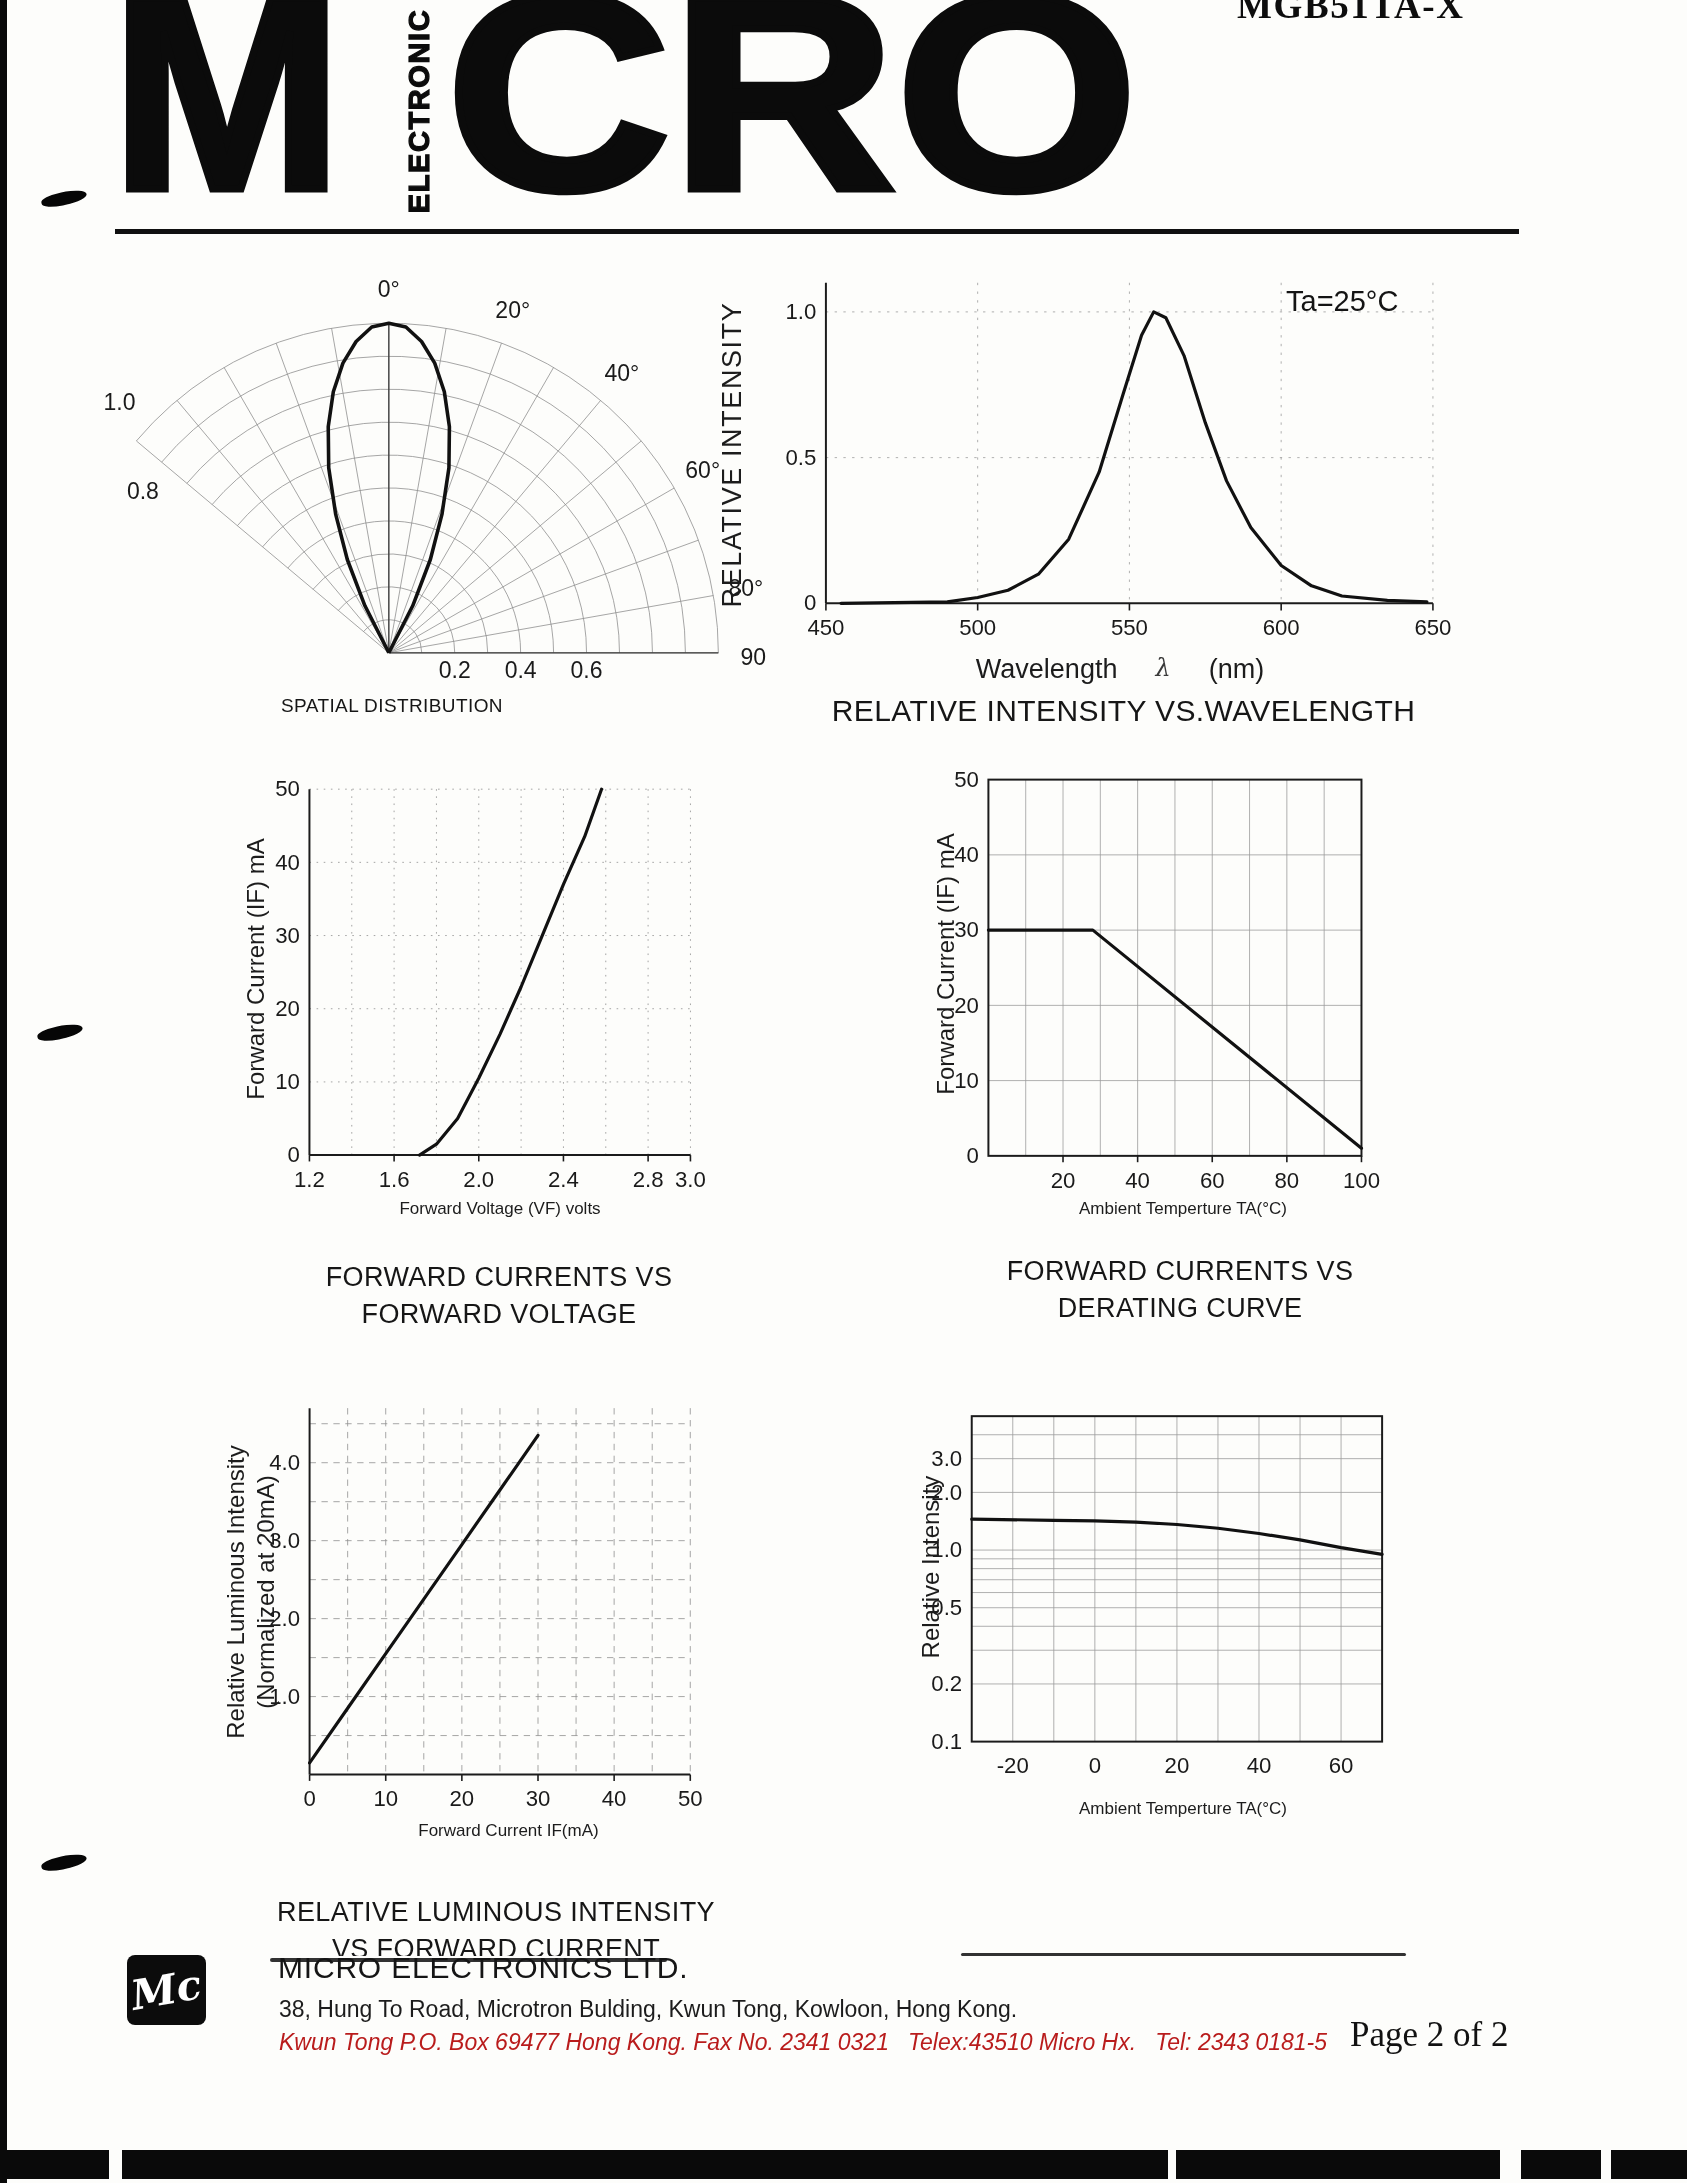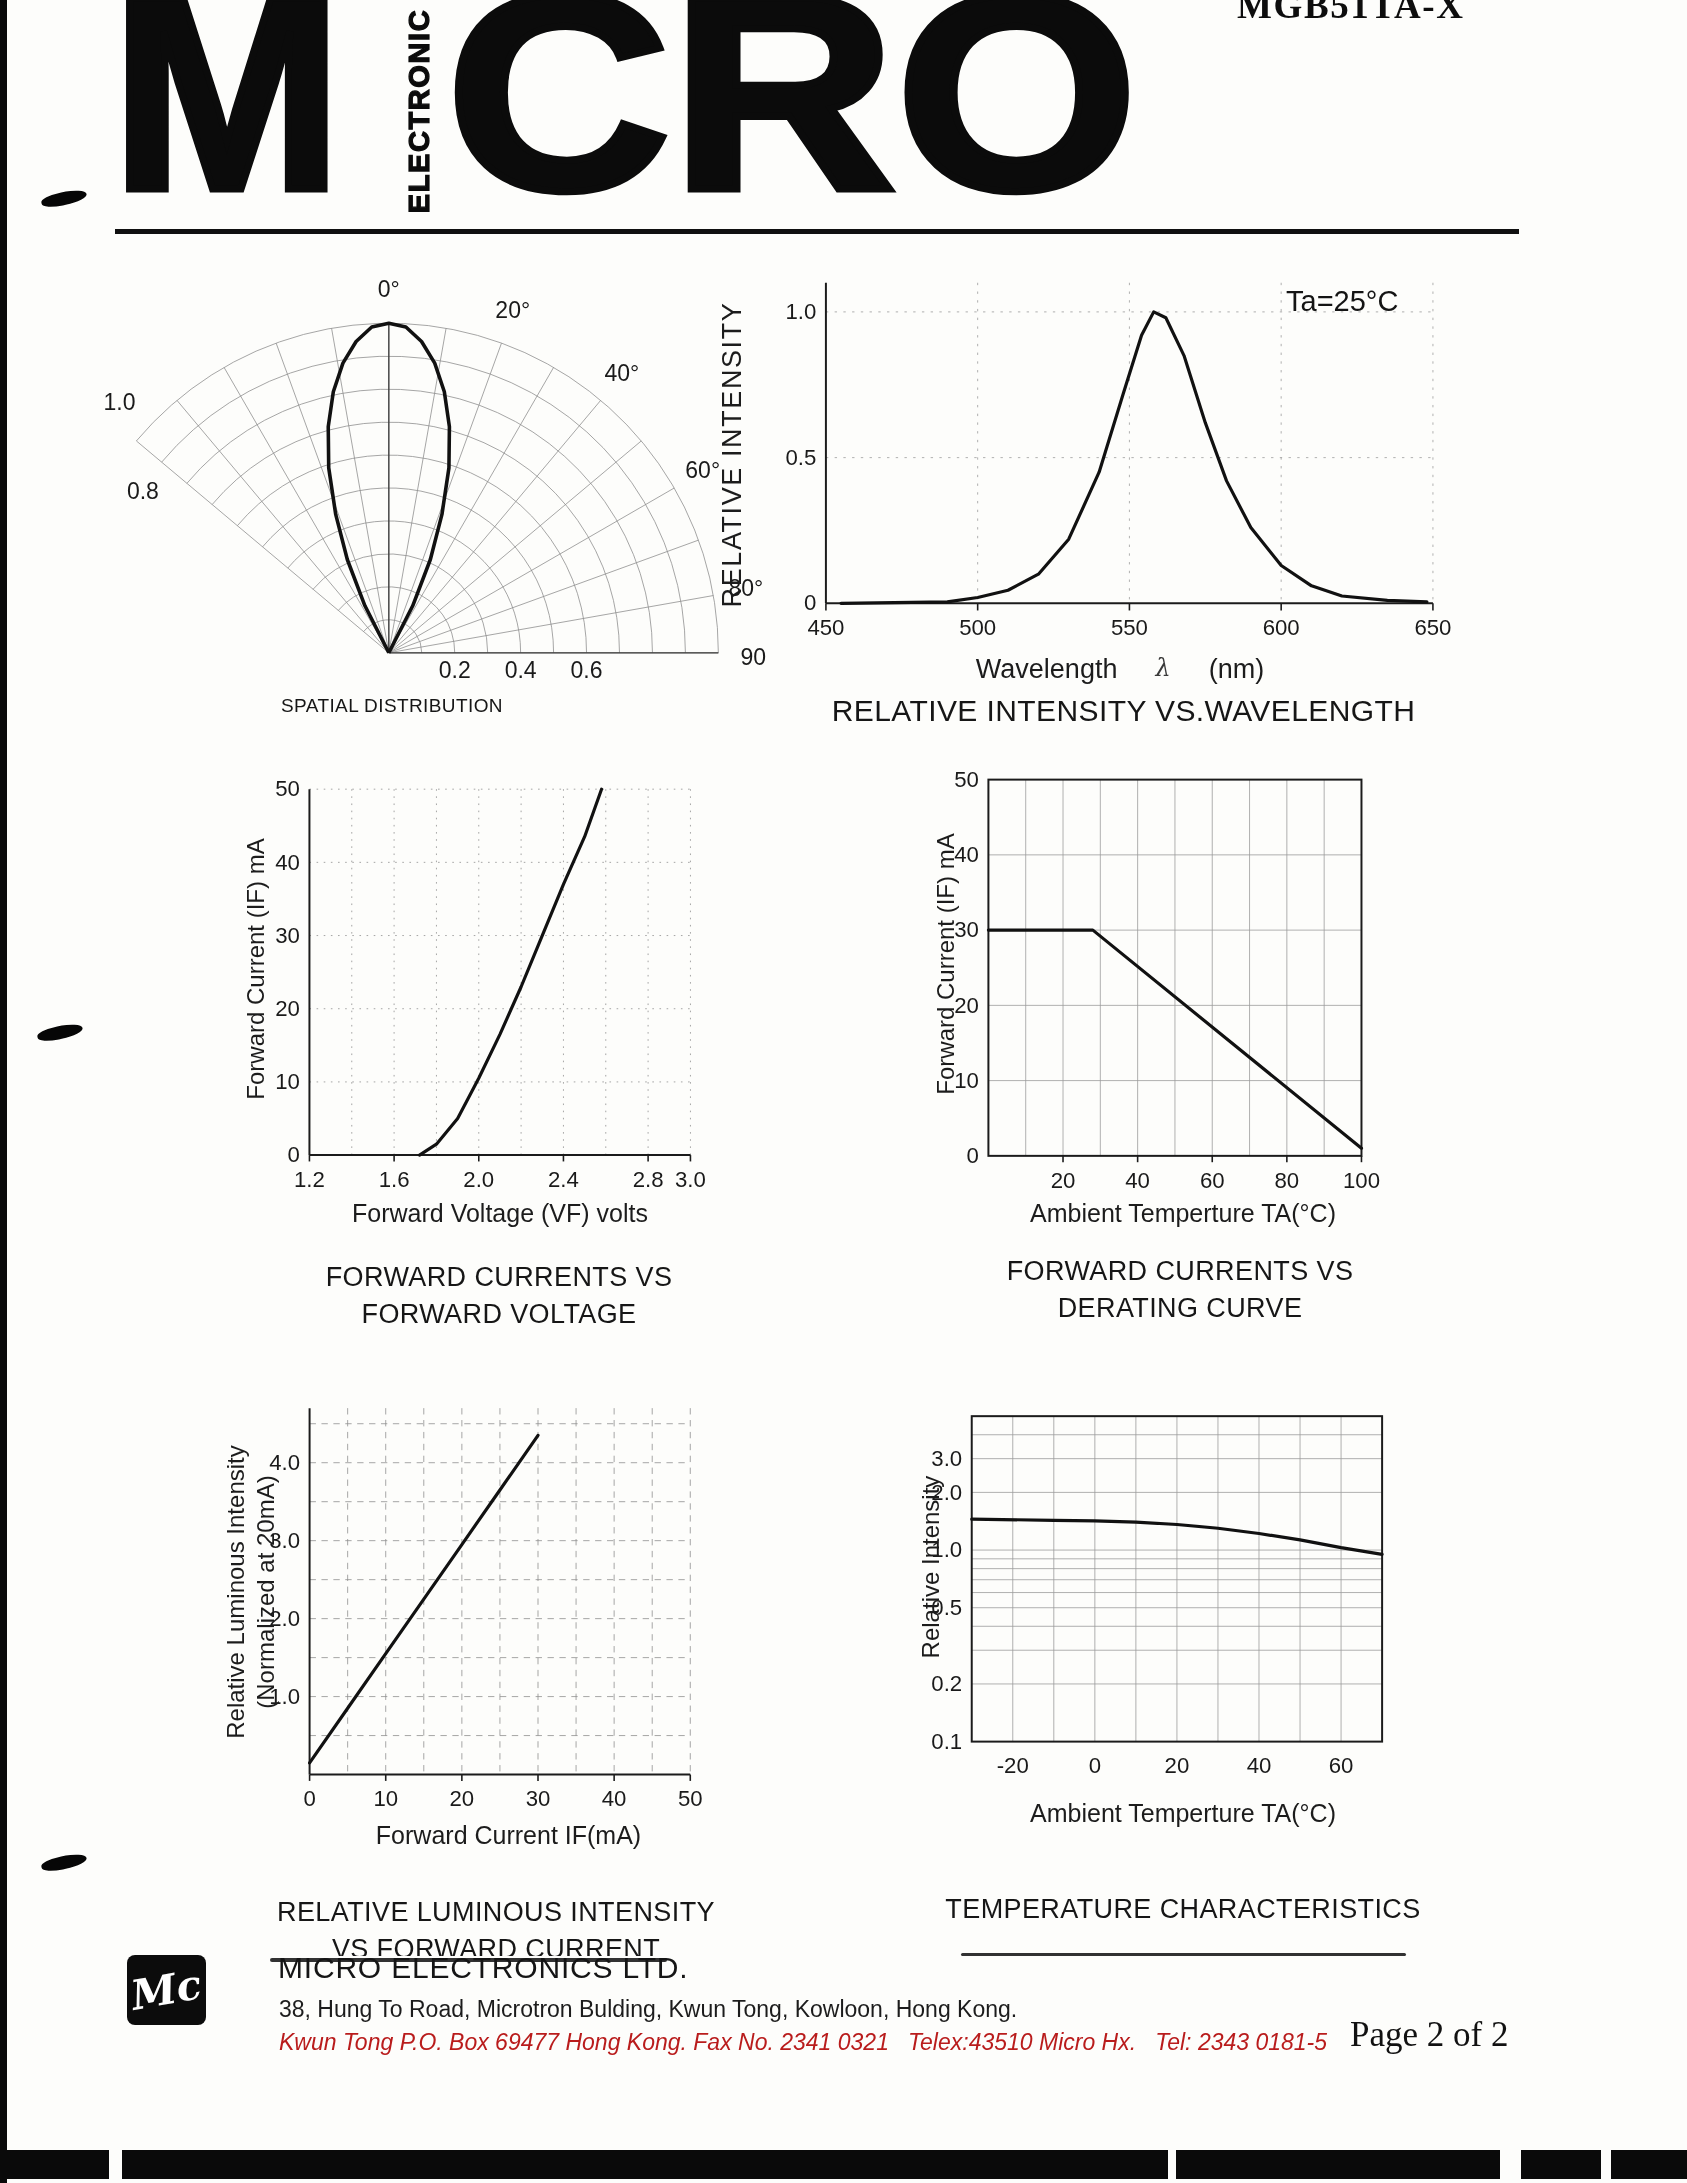--- a/index.html
+++ b/index.html
@@ -21,21 +21,21 @@
              letter-spacing:1.6px;color:#0b0b0b;-webkit-text-stroke:1.2px #0b0b0b;line-height:44px;}
   #part-number{position:absolute;left:1237px;top:-16px;font-family:"Liberation Serif",serif;
                font-weight:bold;font-size:37px;letter-spacing:1.6px;color:#0d0d0d;}
   #header-rule{position:absolute;left:115px;top:229px;width:1404px;height:4.8px;background:#101010;}
   
   .chart{position:absolute;}
   .caption{position:absolute;text-align:center;font-size:19px;letter-spacing:0.4px;color:#161616;}
   .caption .l2{display:block;}
   .clip{overflow:hidden;}
   .vlabel{position:absolute;text-align:center;transform:rotate(-90deg);color:#1c1c1c;}
-  .xlabel{position:absolute;text-align:center;font-size:25px;color:#1c1c1c;}
+  .xlabel{position:absolute;text-align:center;font-size:17px;color:#1c1c1c;}
   .annot{position:absolute;font-size:29px;color:#141414;}
   .fold{position:absolute;background:#161616;border-radius:2.4px;opacity:.88;}
   
   #footer-logo{left:127px;top:1955px;width:79px;height:70px;background:#0c0c0c;border-radius:8px;
                display:flex;align-items:center;justify-content:center;}
   #footer-logo span{color:#ffffff;font-family:"DejaVu Serif",serif;font-style:italic;font-weight:bold;
                     font-size:41px;transform:rotate(-10deg);}
   #footer-company{left:278px;top:1951px;font-size:30px;letter-spacing:0.8px;color:#151515;}
   #footer-addr1{left:279px;top:1996px;font-size:23px;color:#1c1c1c;}
   #footer-addr2{left:279px;top:2029px;font-size:23px;color:#b91c1c;white-space:pre;font-style:italic;}
@@ -357,21 +357,20 @@
           <text x="62" y="294.3226831277894" text-anchor="end">0.5</text>
           <text x="62" y="390.3546337444212" text-anchor="end">0.2</text>
           <text x="62" y="463" text-anchor="end">0.1</text>
         </g>
         <polyline points="74.0,173.7 177.4,175.2 229.1,175.9 280.8,177.4 332.5,180.5 384.2,185.2 435.9,191.8 487.6,199.9 539.3,209.6 591.0,218.1" fill="none" stroke="#111" stroke-width="4" stroke-linejoin="round" stroke-linecap="round"></polyline>
       </svg>
   </div>
   <div class="vlabel" style="left:756px;top:1553px;width:349px;font-size:24px">Relative Intensity</div>
   <div class="xlabel" style="left:945px;top:1799px;width:476px">Ambient Temperture TA(°C)</div>
   <div class="caption clip" style="left:929px;top:1891px;width:508px;height:64px;font-size:27px;line-height:37px">
-    <span class="l2">TEMPERATURE CHARACTERISTICS</span>
   </div>
   <div class="fold" style="left:961px;top:1953px;width:445px;height:3.2px"></div>
 
   <div>
     <div class="abs" id="footer-logo">
       <span>Mc</span>
     </div>
     <div class="abs" id="footer-company">MICRO ELECTRONICS LTD.</div>
     <div class="abs" id="footer-addr1">38, Hung To Road, Microtron Bulding, Kwun Tong, Kowloon, Hong Kong.</div>
     <div class="abs" id="footer-addr2">Kwun Tong P.O. Box 69477 Hong Kong. Fax No. 2341 0321   Telex:43510 Micro Hx.   Tel: 2343 0181-5</div>

